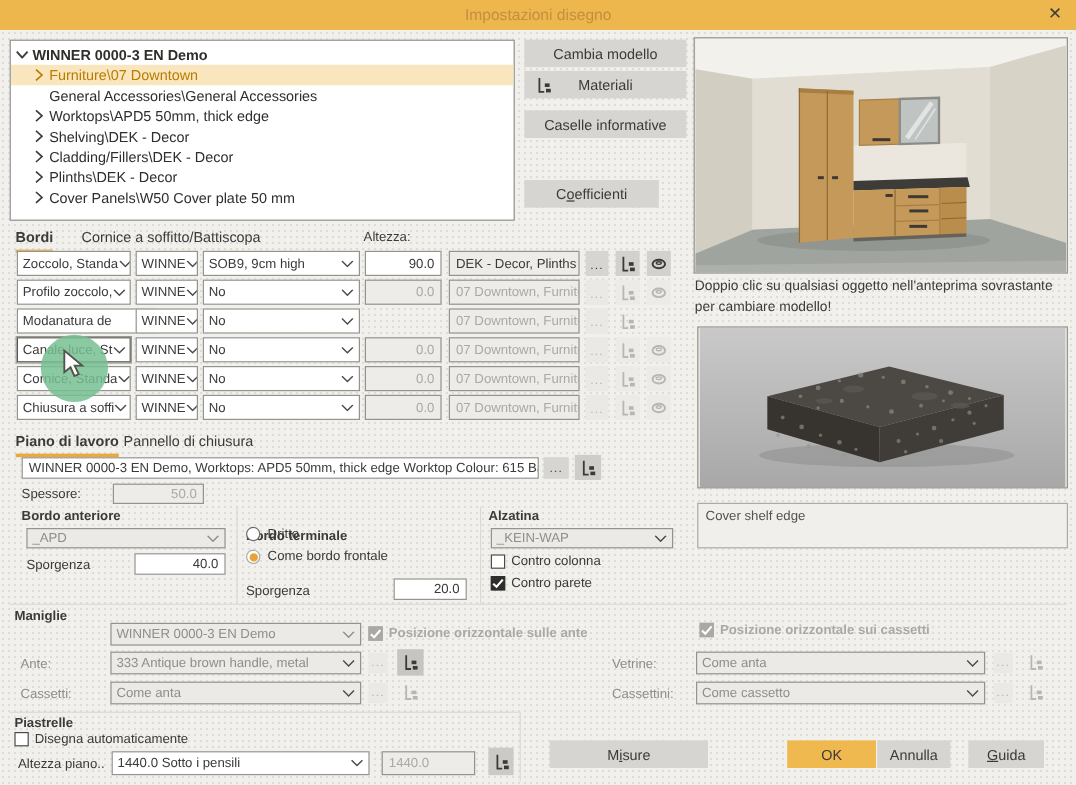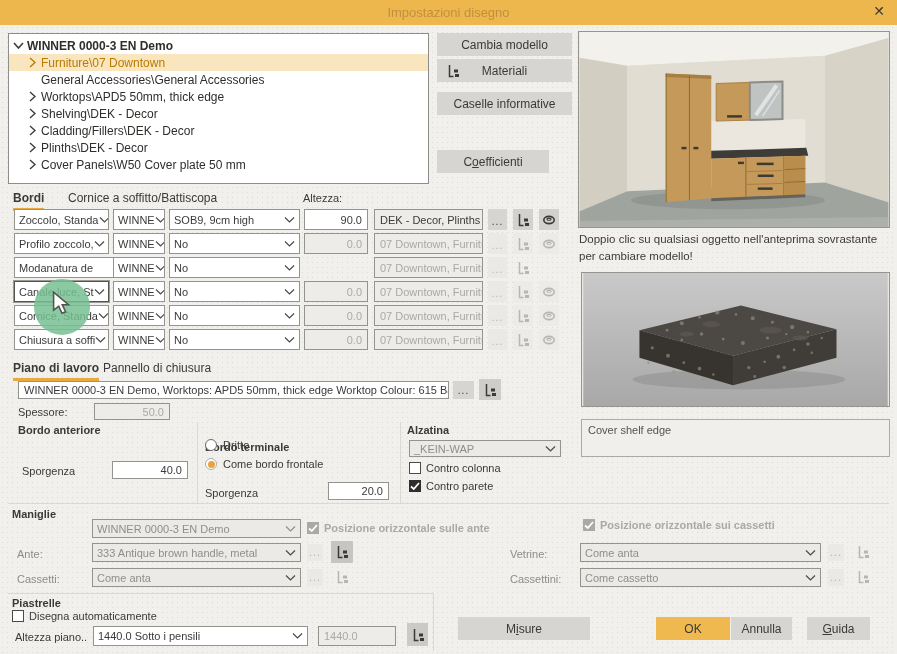--- a/index.html
+++ b/index.html
@@ -523,20 +523,28 @@
     </div>
 
   <div class="lbl" style="left:18px; top:406px;">Spessore:</div>
   <div class="field gray" style="left:94px; top:403px; width:76px; height:17px;">50.0</div>
 
   <div class="vr" style="left:197px; top:422px; height:81px;"></div>
   <div class="vr" style="left:400px; top:422px; height:81px;"></div>
   <div class="hr" style="left:8px; top:503px; width:881px;"></div>
 
   <div class="lbl b" style="left:18px; top:424px;">Bordo anteriore</div>
+  <div class="dd gray" style="left:22px; top:440px; width:166px; height:17px;">
+      <span>_APD</span>
+      <span class="chev">
+        <svg width="11" height="6" viewBox="0 0 11 6">
+          <path d="M1 .5 L5.5 5 L10 .5" fill="none" stroke="currentColor" stroke-width="1.2"></path>
+        </svg>
+      </span>
+    </div>
   <div class="lbl" style="left:22px; top:465px;">Sporgenza</div>
   <div class="field" style="left:112px; top:461px; width:76px; height:18px;">40.0</div>
 
   <div class="lbl b" style="left:205px; top:441px;">Bordo terminale</div>
   <div class="rb" style="left:205px; top:439px;">
       <span class="cir"></span>
       <span>Dritto</span>
     </div>
   <div class="rb sel" style="left:205px; top:458px;">
       <span class="cir"></span>

